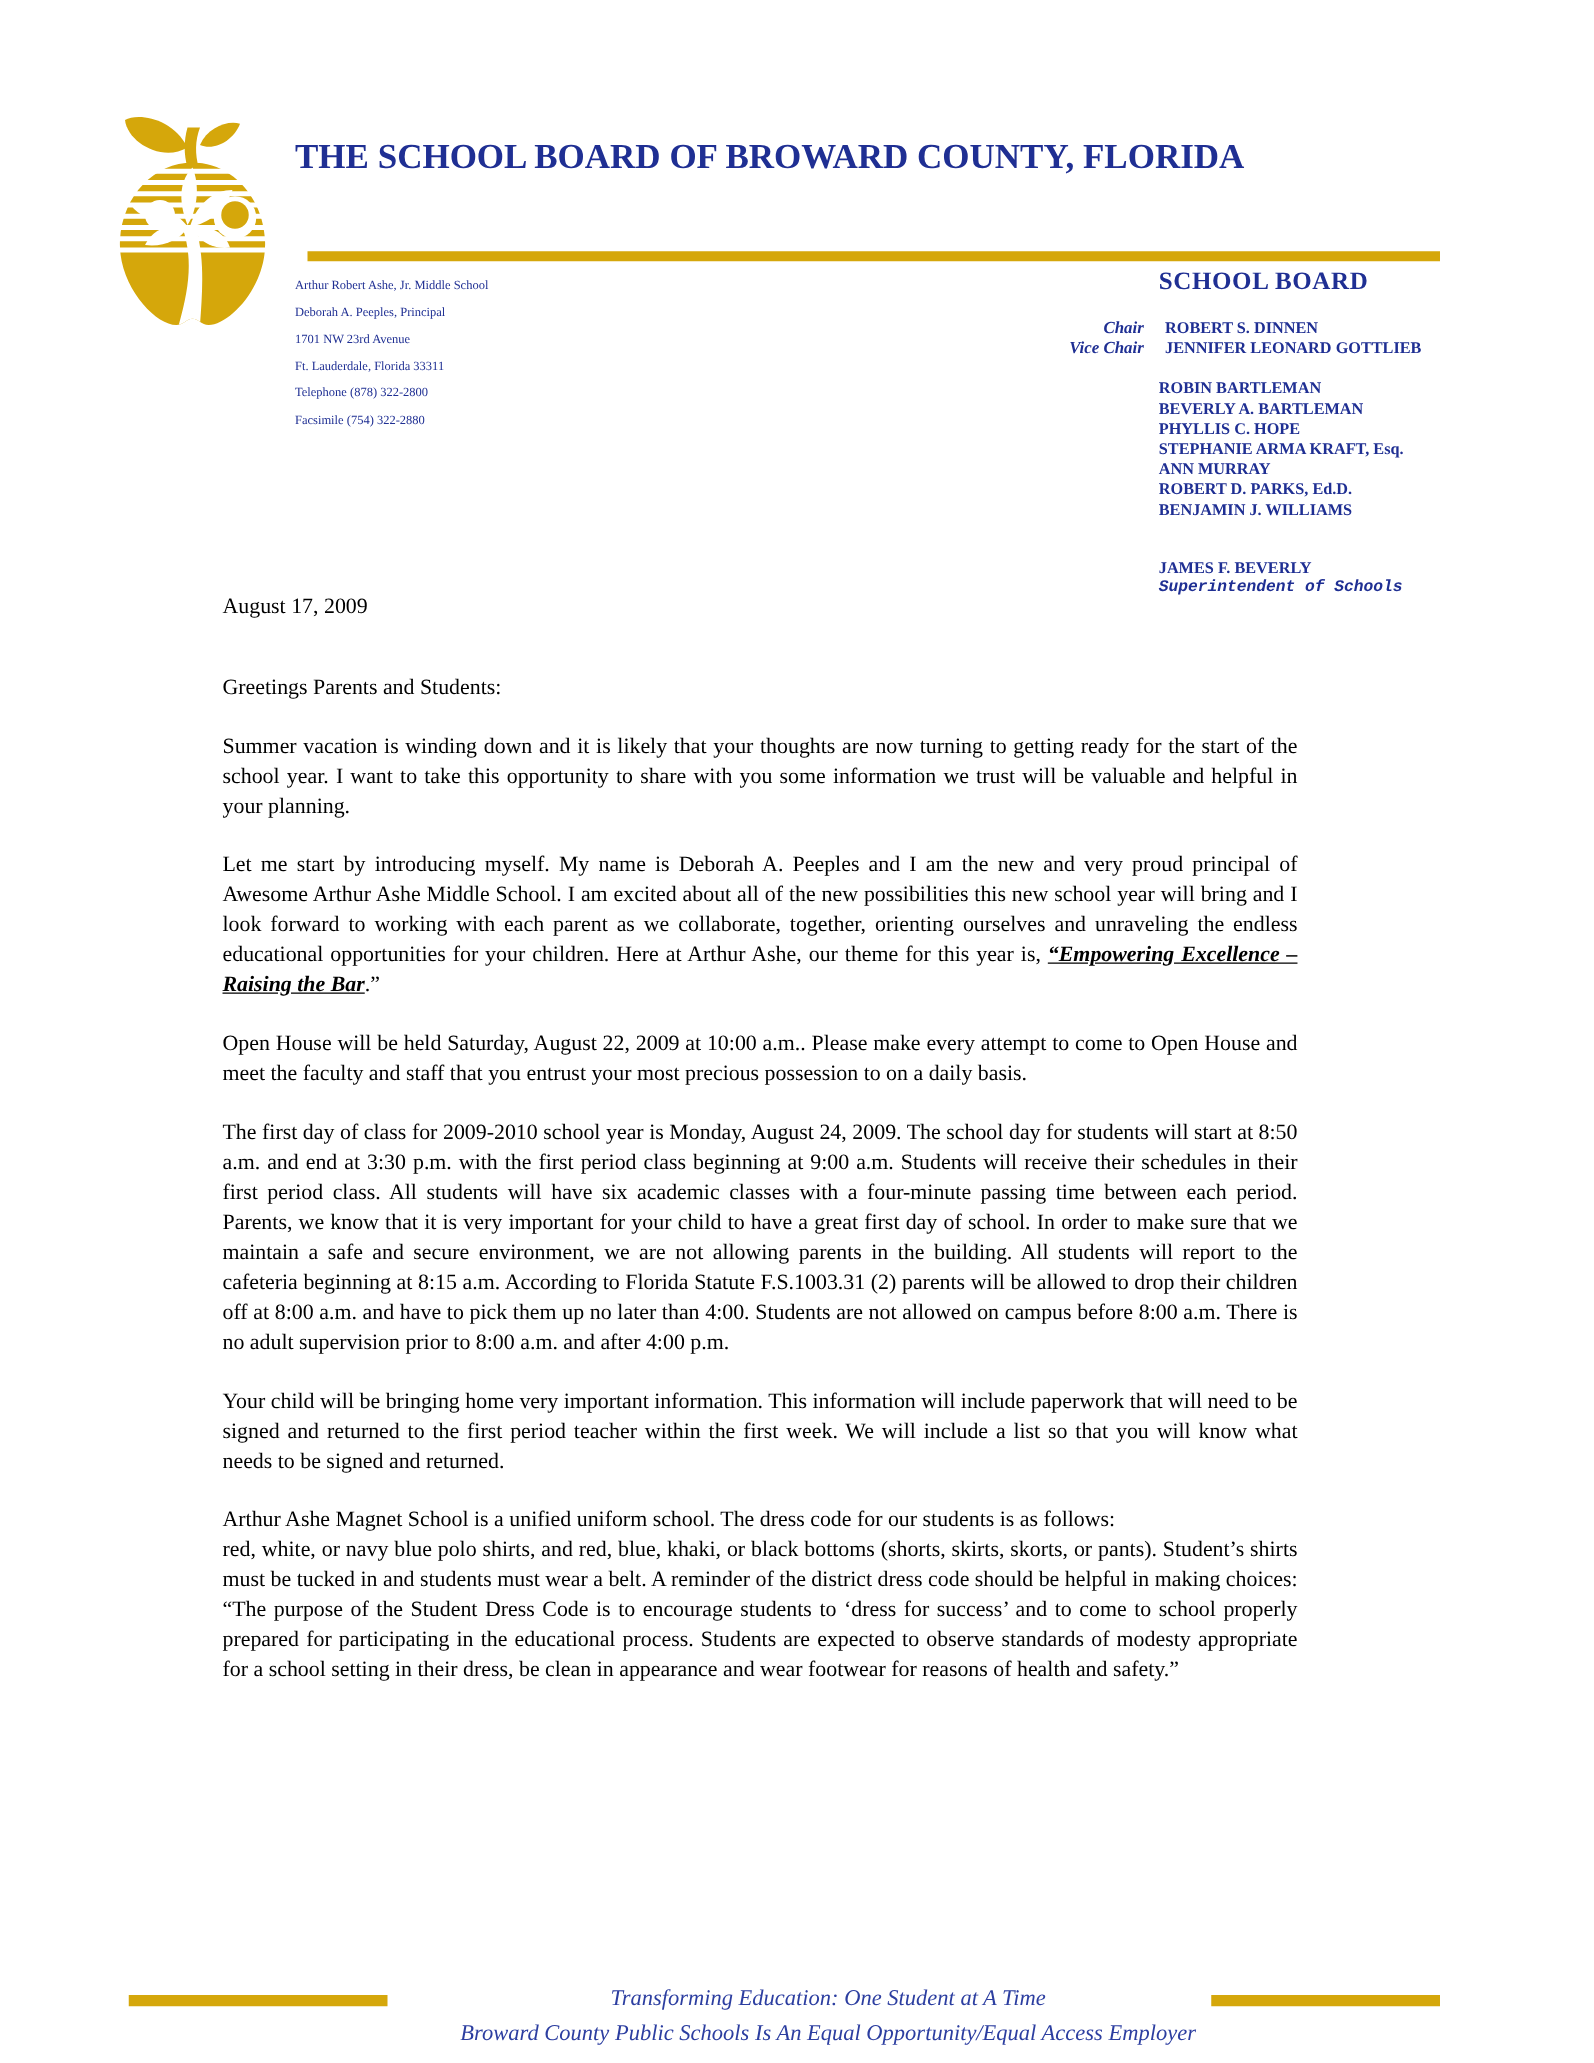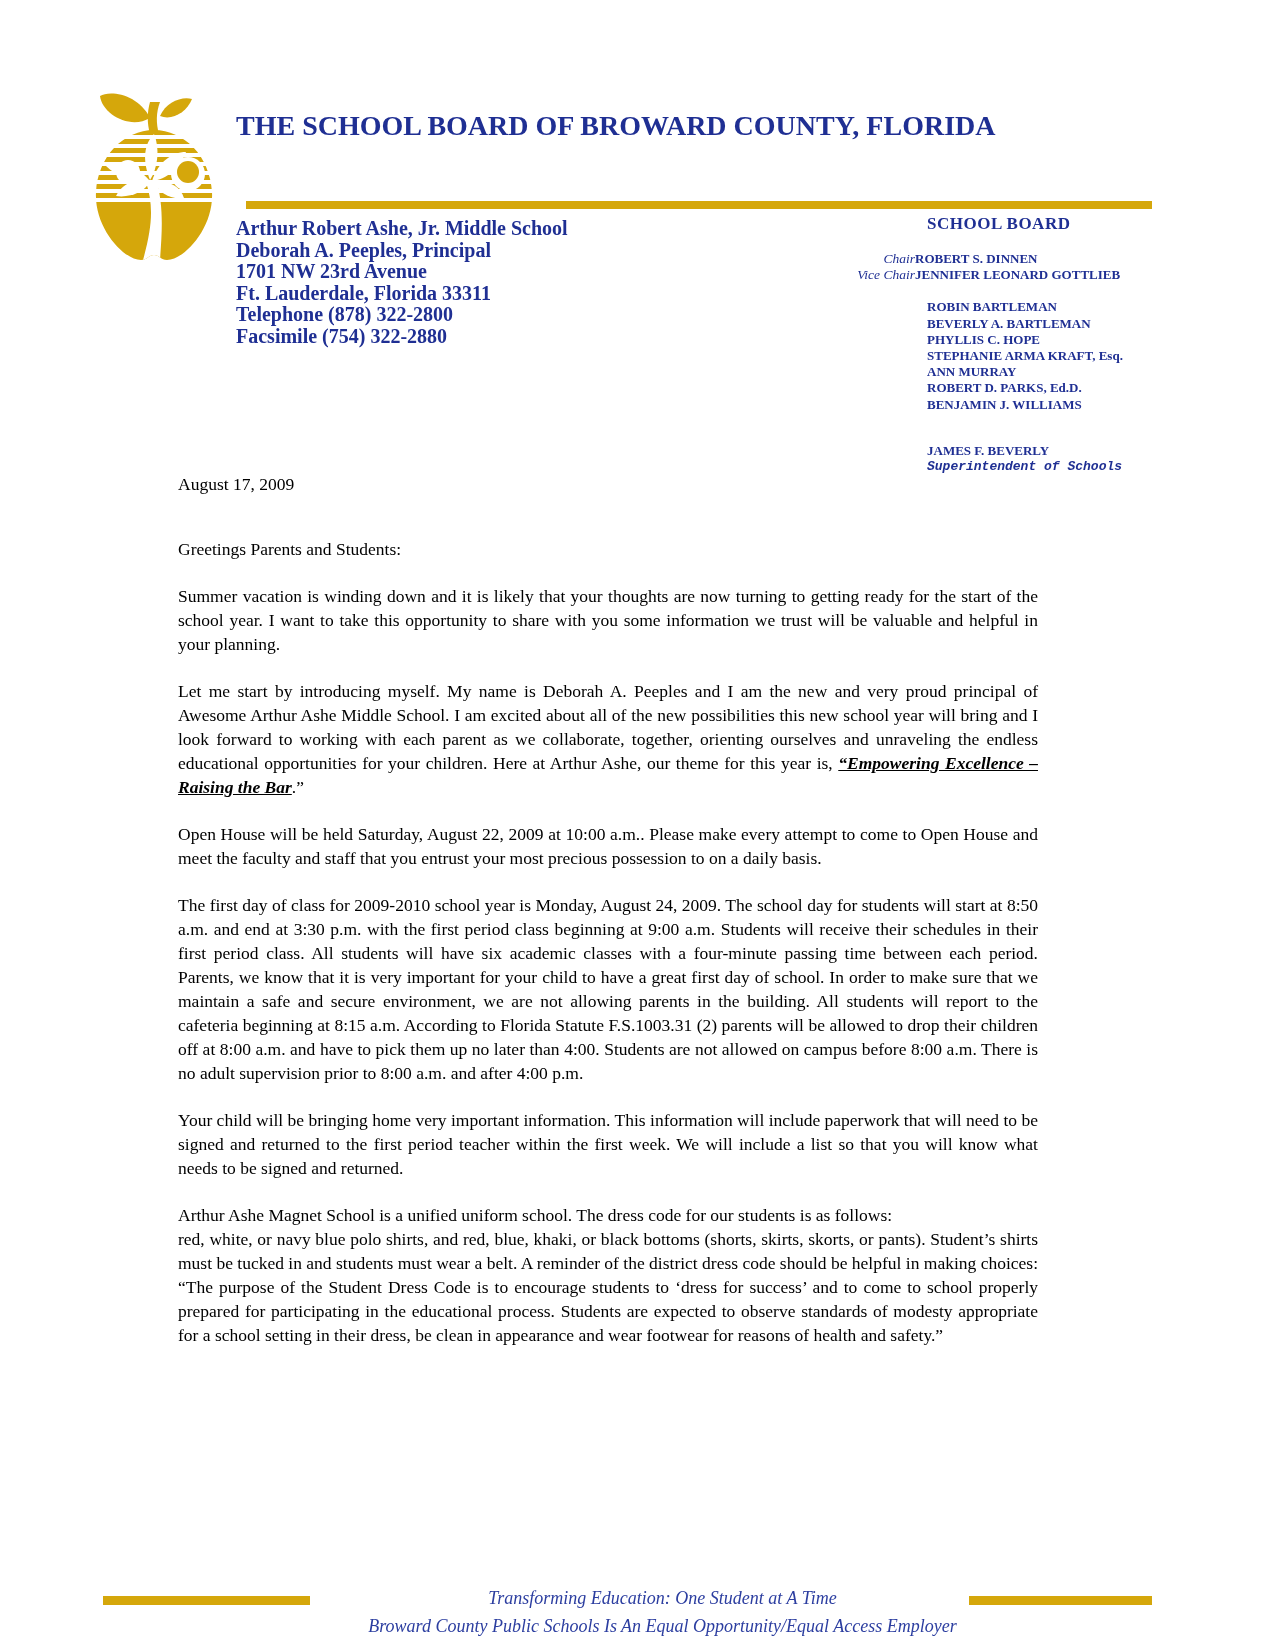--- a/index.html
+++ b/index.html
@@ -30,46 +30,46 @@
   }
   .gold-rule {
     position: absolute;
     left: 246px; top: 201px;
     width: 925px; height: 8px;
     background: #d5a70b;
   }
   .school-info {
     position: absolute;
     left: 236px; top: 218px;
-    font-size: 20px;
-    font-weight: bold;
+    font-size: 10px;
+    font-weight: normal;
     color: #1f2f93;
     line-height: 21.5px;
   }
   .board-area {
     position: absolute;
     left: 780px; top: 214px;
     width: 440px;
     color: #1f2f93;
   }
   .board-heading {
     margin-left: 147px;
-    font-size: 17px;
+    font-size: 20px;
     font-weight: bold;
     letter-spacing: 0.5px;
     margin-bottom: 17px;
   }
   .board-row { display: flex; line-height: 16.2px; }
   .board-label {
     width: 135px;
-    margin-right: 0;
+    margin-right: 17px;
     text-align: right;
     font-style: italic;
     font-size: 13.5px;
-    font-weight: normal;
+    font-weight: bold;
   }
   .board-name {
     font-size: 13px;
     font-weight: bold;
     white-space: nowrap;
   }
   .board-gap-small { height: 16px; }
   .board-gap-large { height: 30px; }
   .board-member { margin-left: 147px; }
   .superintendent-title { font-style: italic; font-family: Liberation Mono, monospace; }

